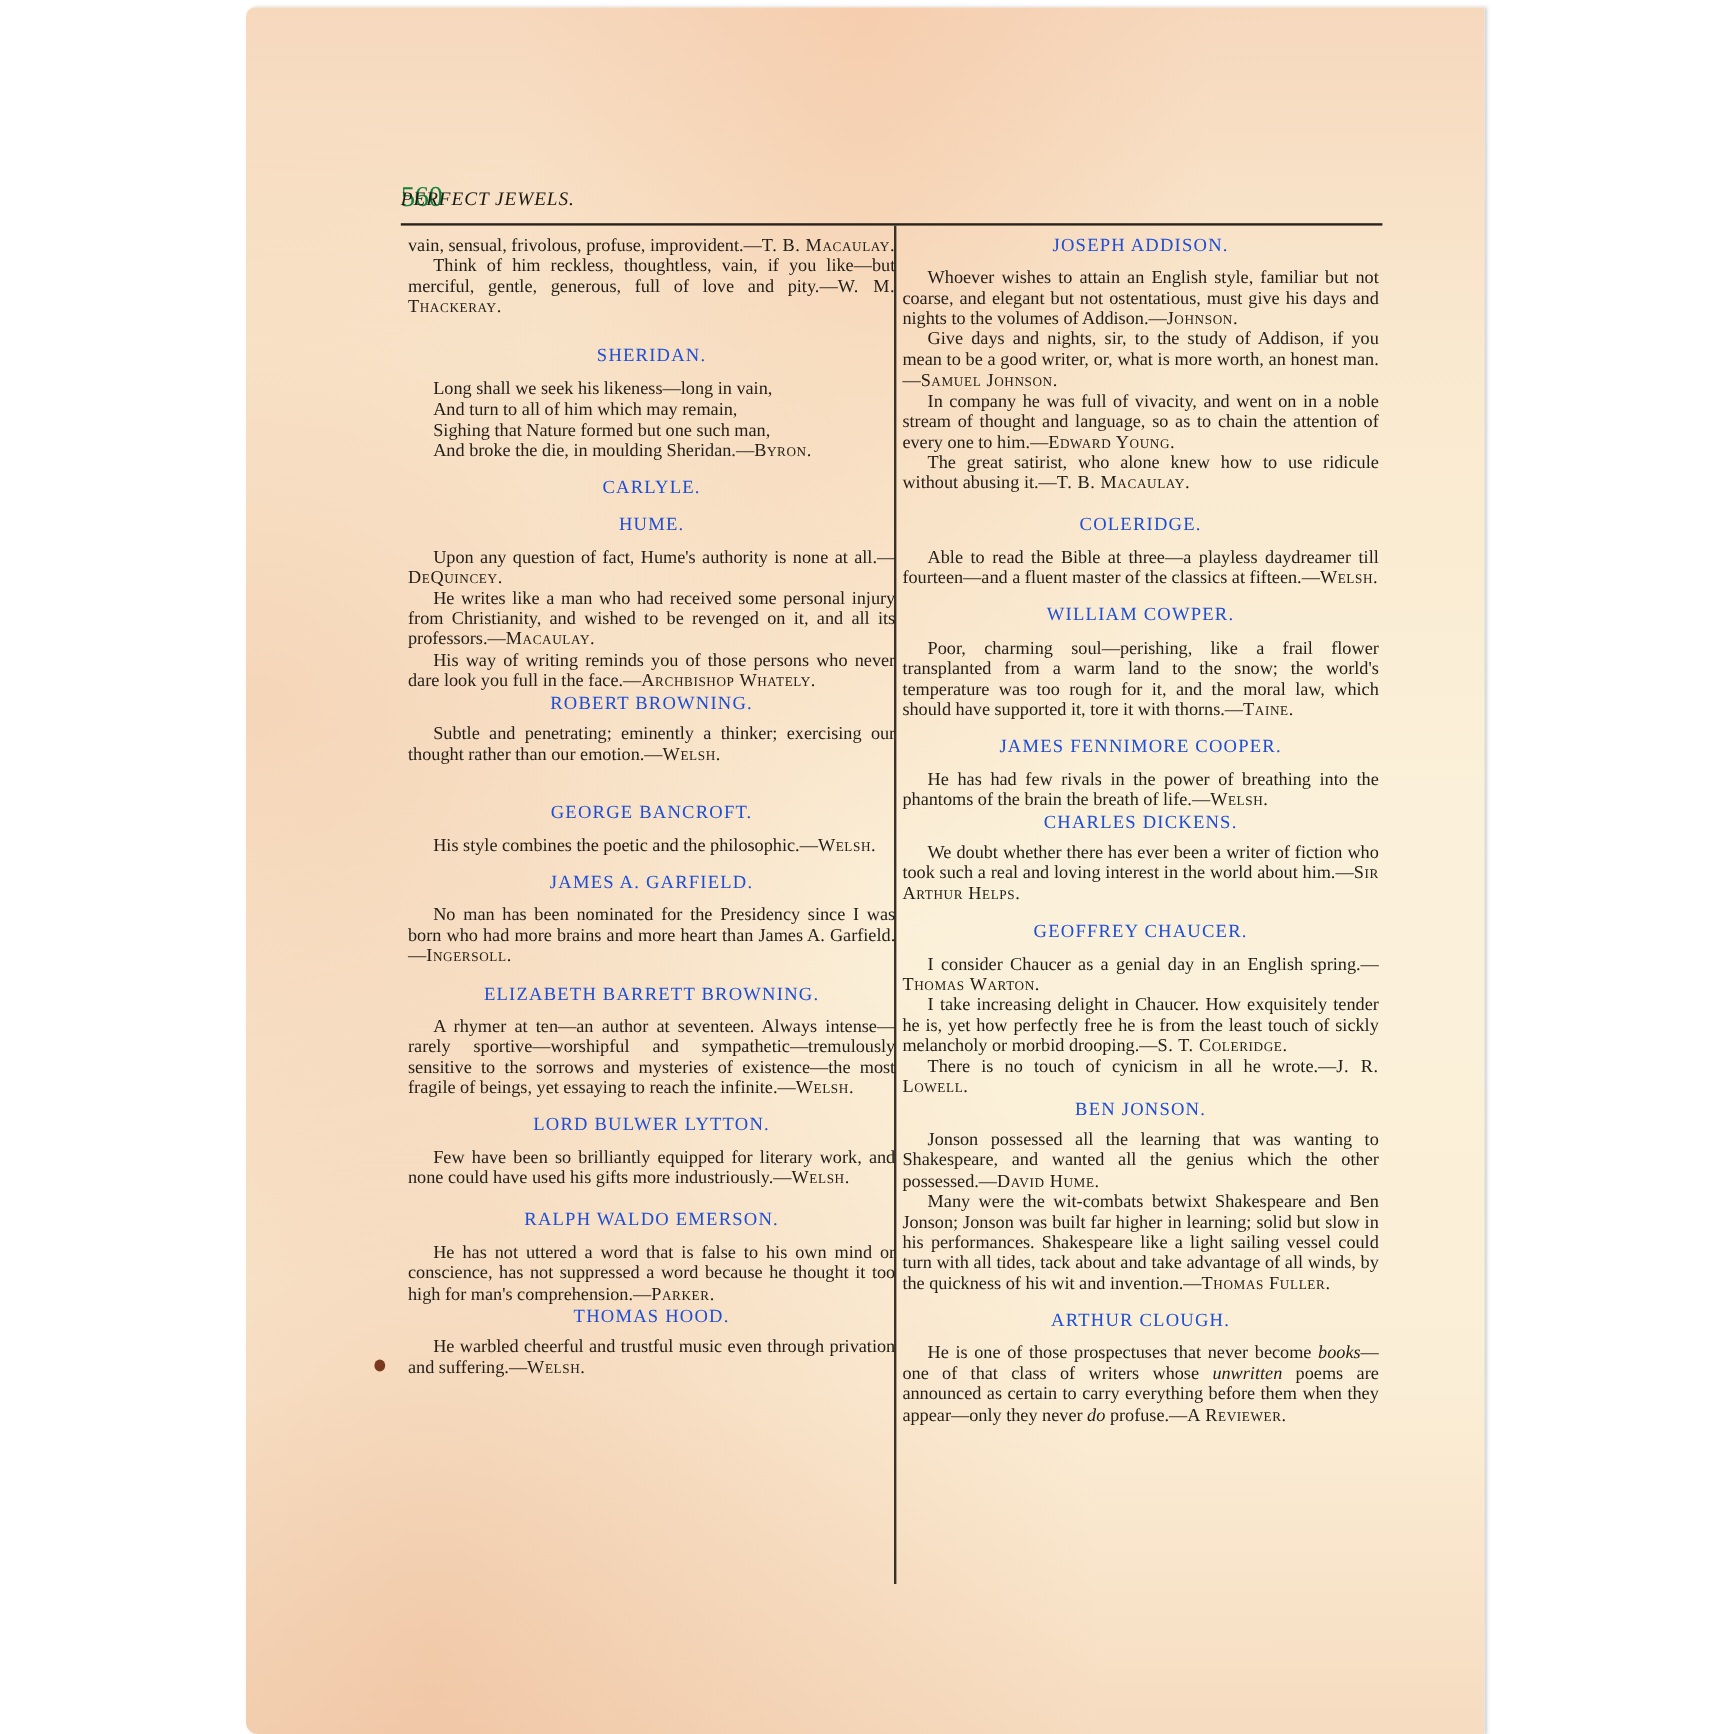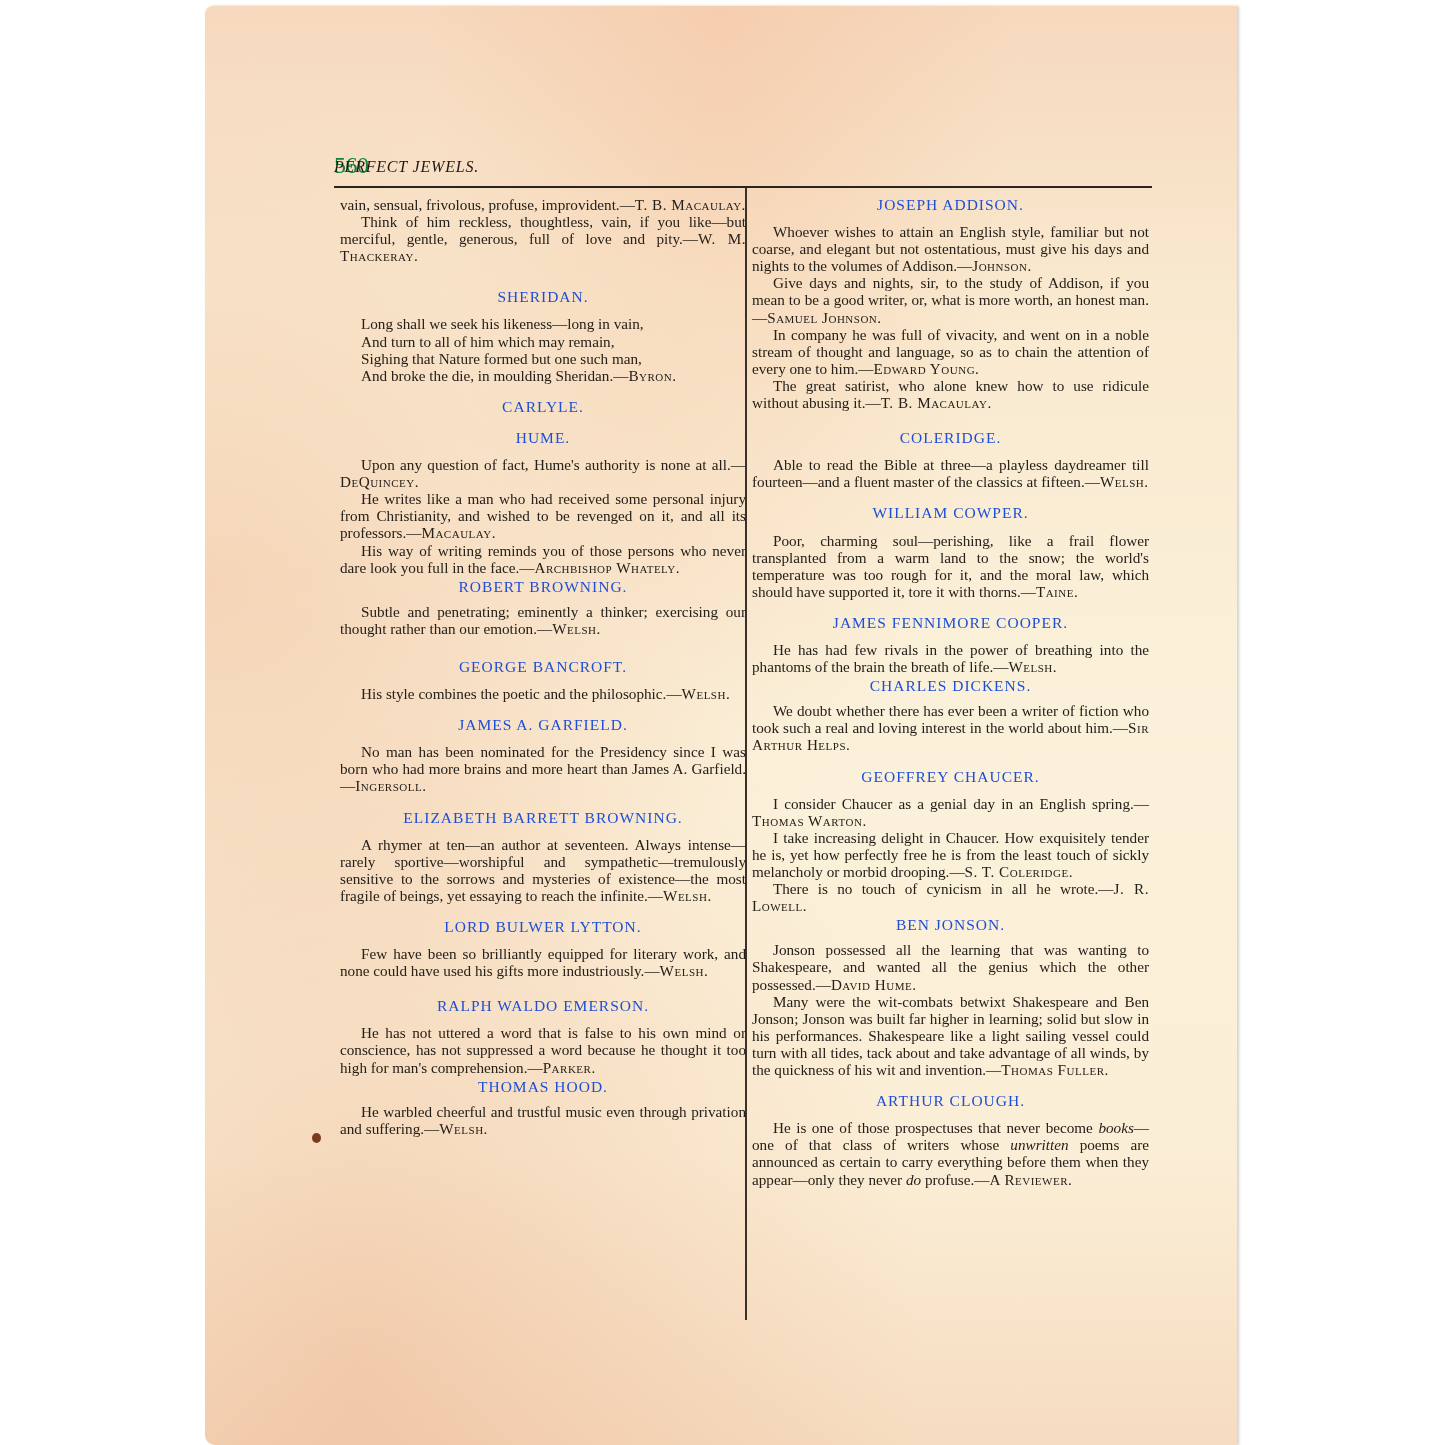--- a/index.html
+++ b/index.html
@@ -99,21 +99,21 @@
     <p class="q"><span>He writes like a man who had received some personal injury from Christianity, and wished to be revenged on it, and all its professors.—</span><span class="sc">Macaulay.</span></p>
     <p class="q"><span>His way of writing reminds you of those persons who never dare look you full in the face.—</span><span class="sc">Archbishop Whately.</span></p>
   </div>
 
   <div class="entry">
     <div class="heading tight">ROBERT BROWNING.</div>
     <p class="q"><span>Subtle and penetrating; eminently a thinker; exercising our thought rather than our emotion.—</span><span class="sc">Welsh.</span></p>
   </div>
 
   <div class="entry">
-    <div class="heading" style="margin-top:21px">GEORGE BANCROFT.</div>
+    <div class="heading" style="margin-top:32px">GEORGE BANCROFT.</div>
     <p class="q"><span>His style combines the poetic and the philosophic.—</span><span class="sc">Welsh.</span></p>
   </div>
 
   <div class="entry">
     <div class="heading">JAMES A. GARFIELD.</div>
     <p class="q"><span>No man has been nominated for the Presidency since I was born who had more brains and more heart than James A. Garfield.—</span><span class="sc">Ingersoll.</span></p>
   </div>
 
   <div class="entry">
     <div class="heading">ELIZABETH BARRETT BROWNING.</div>

